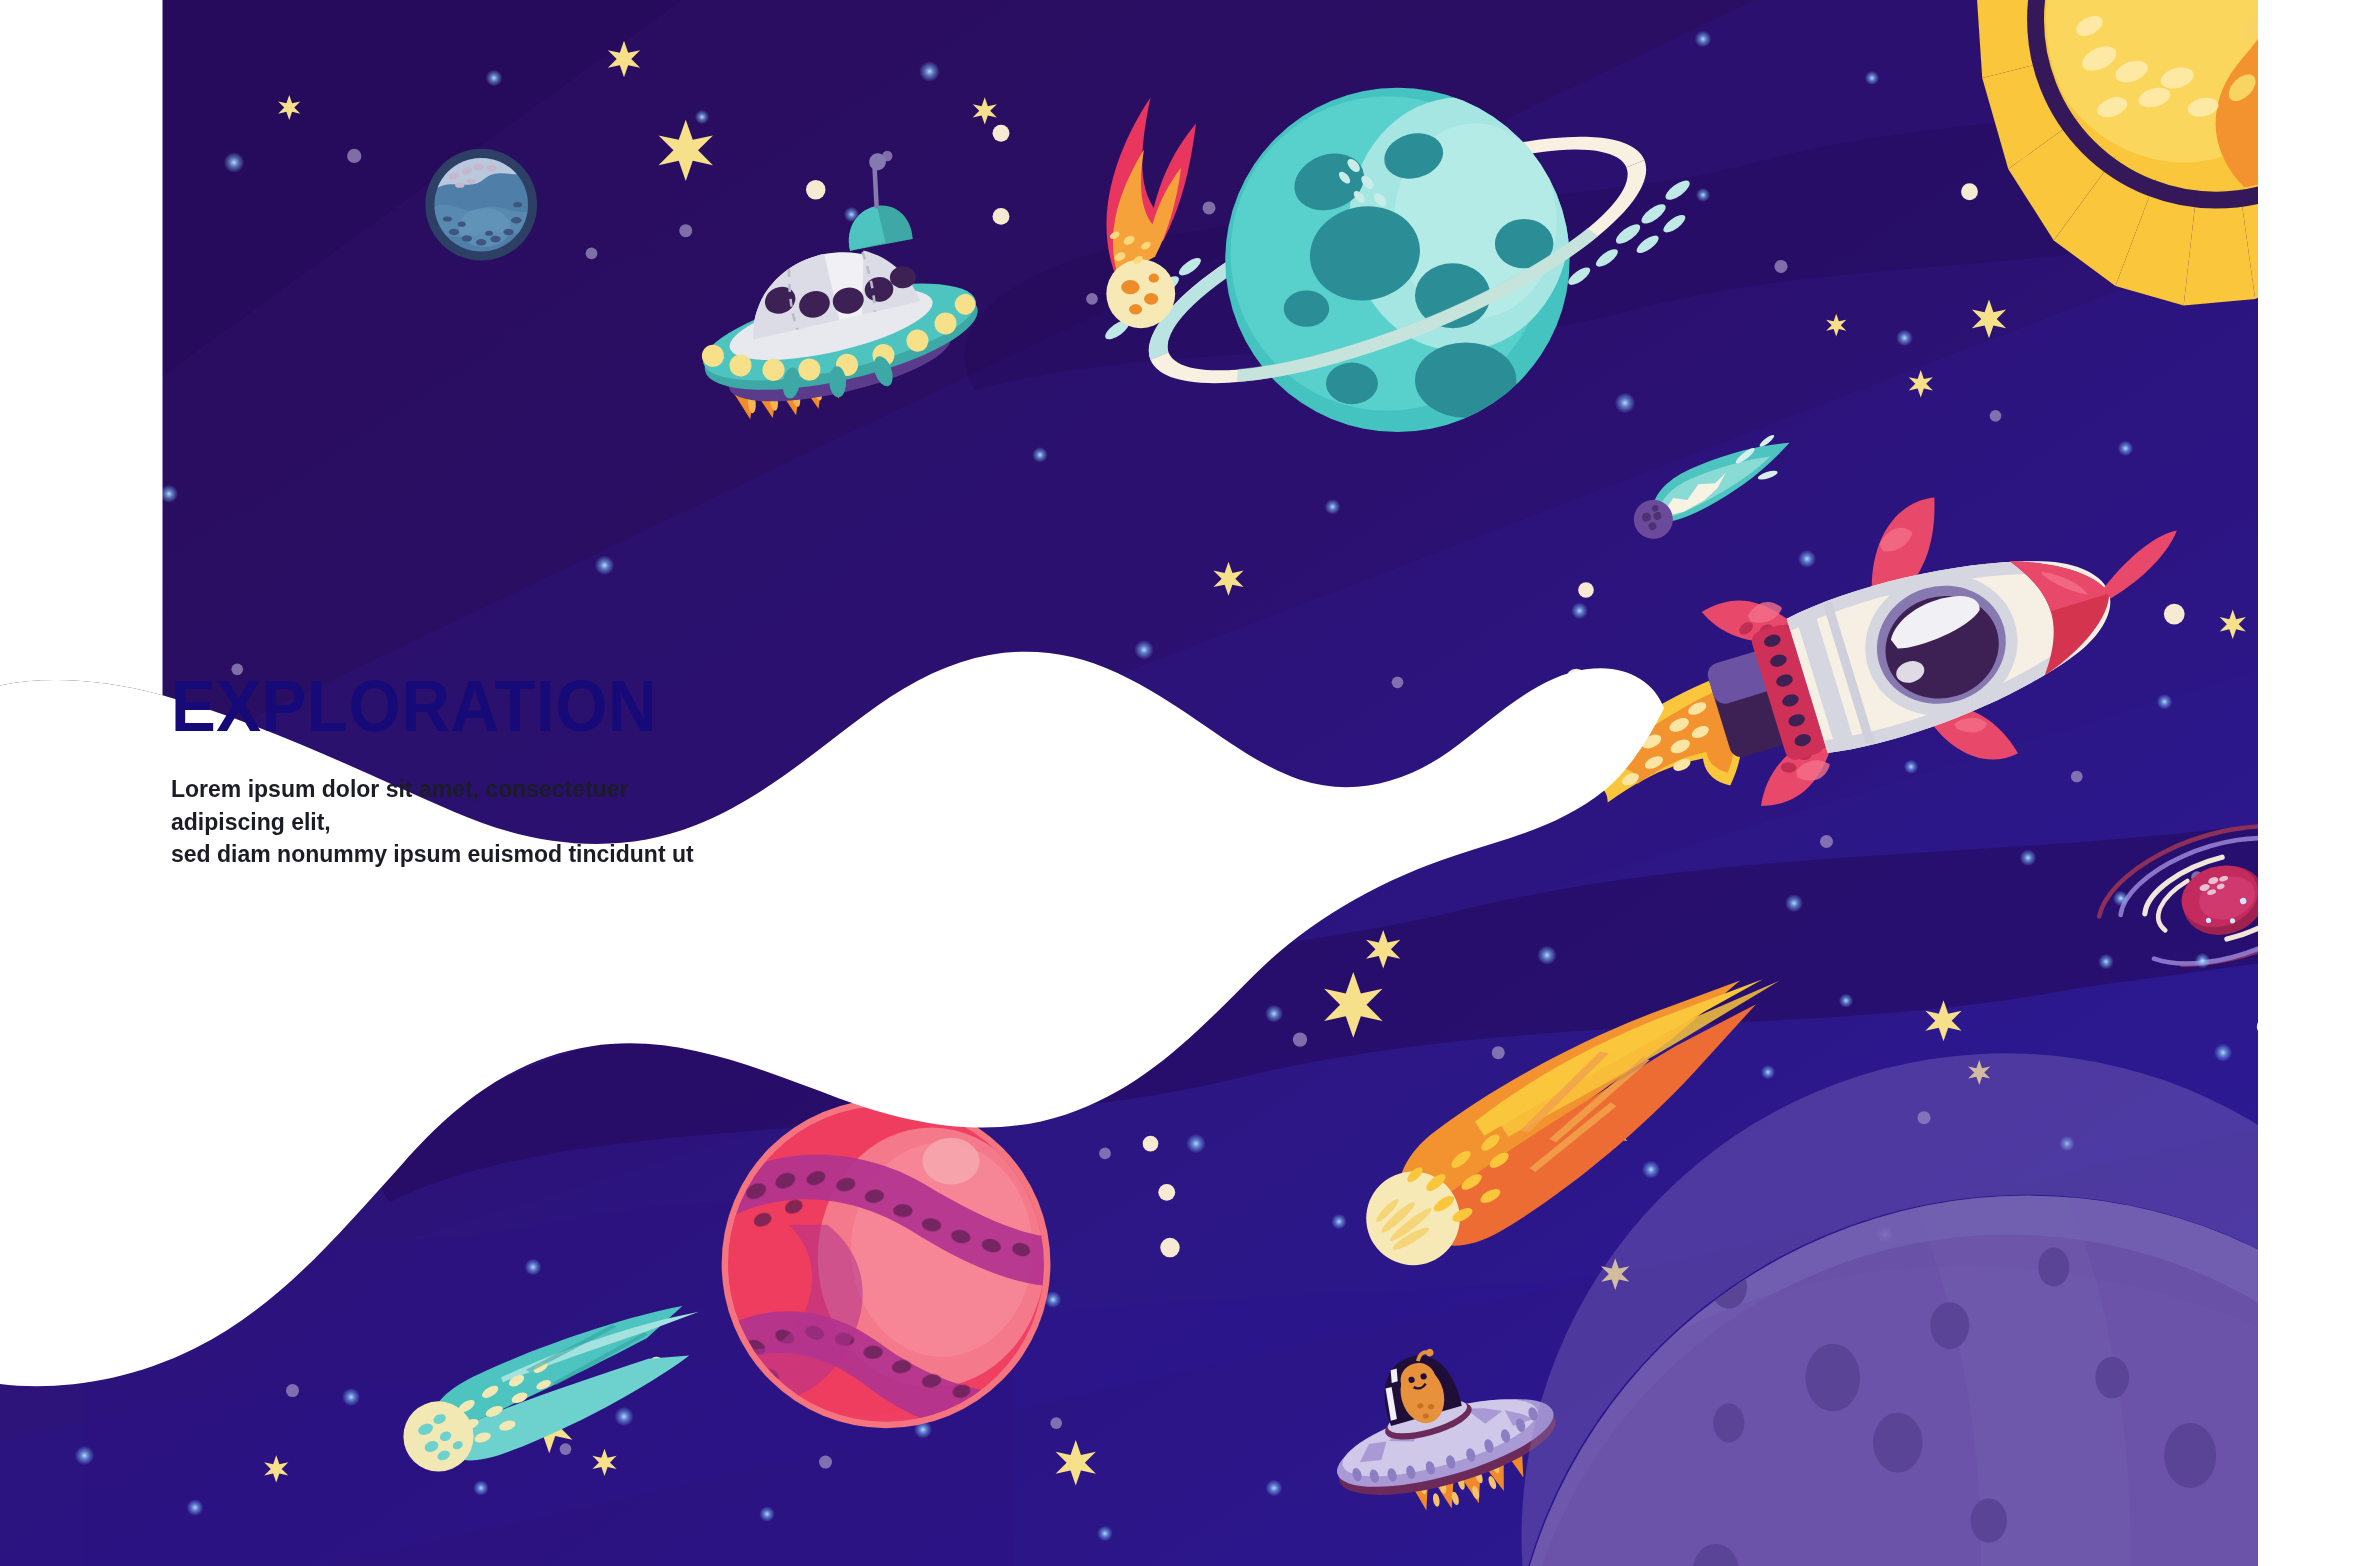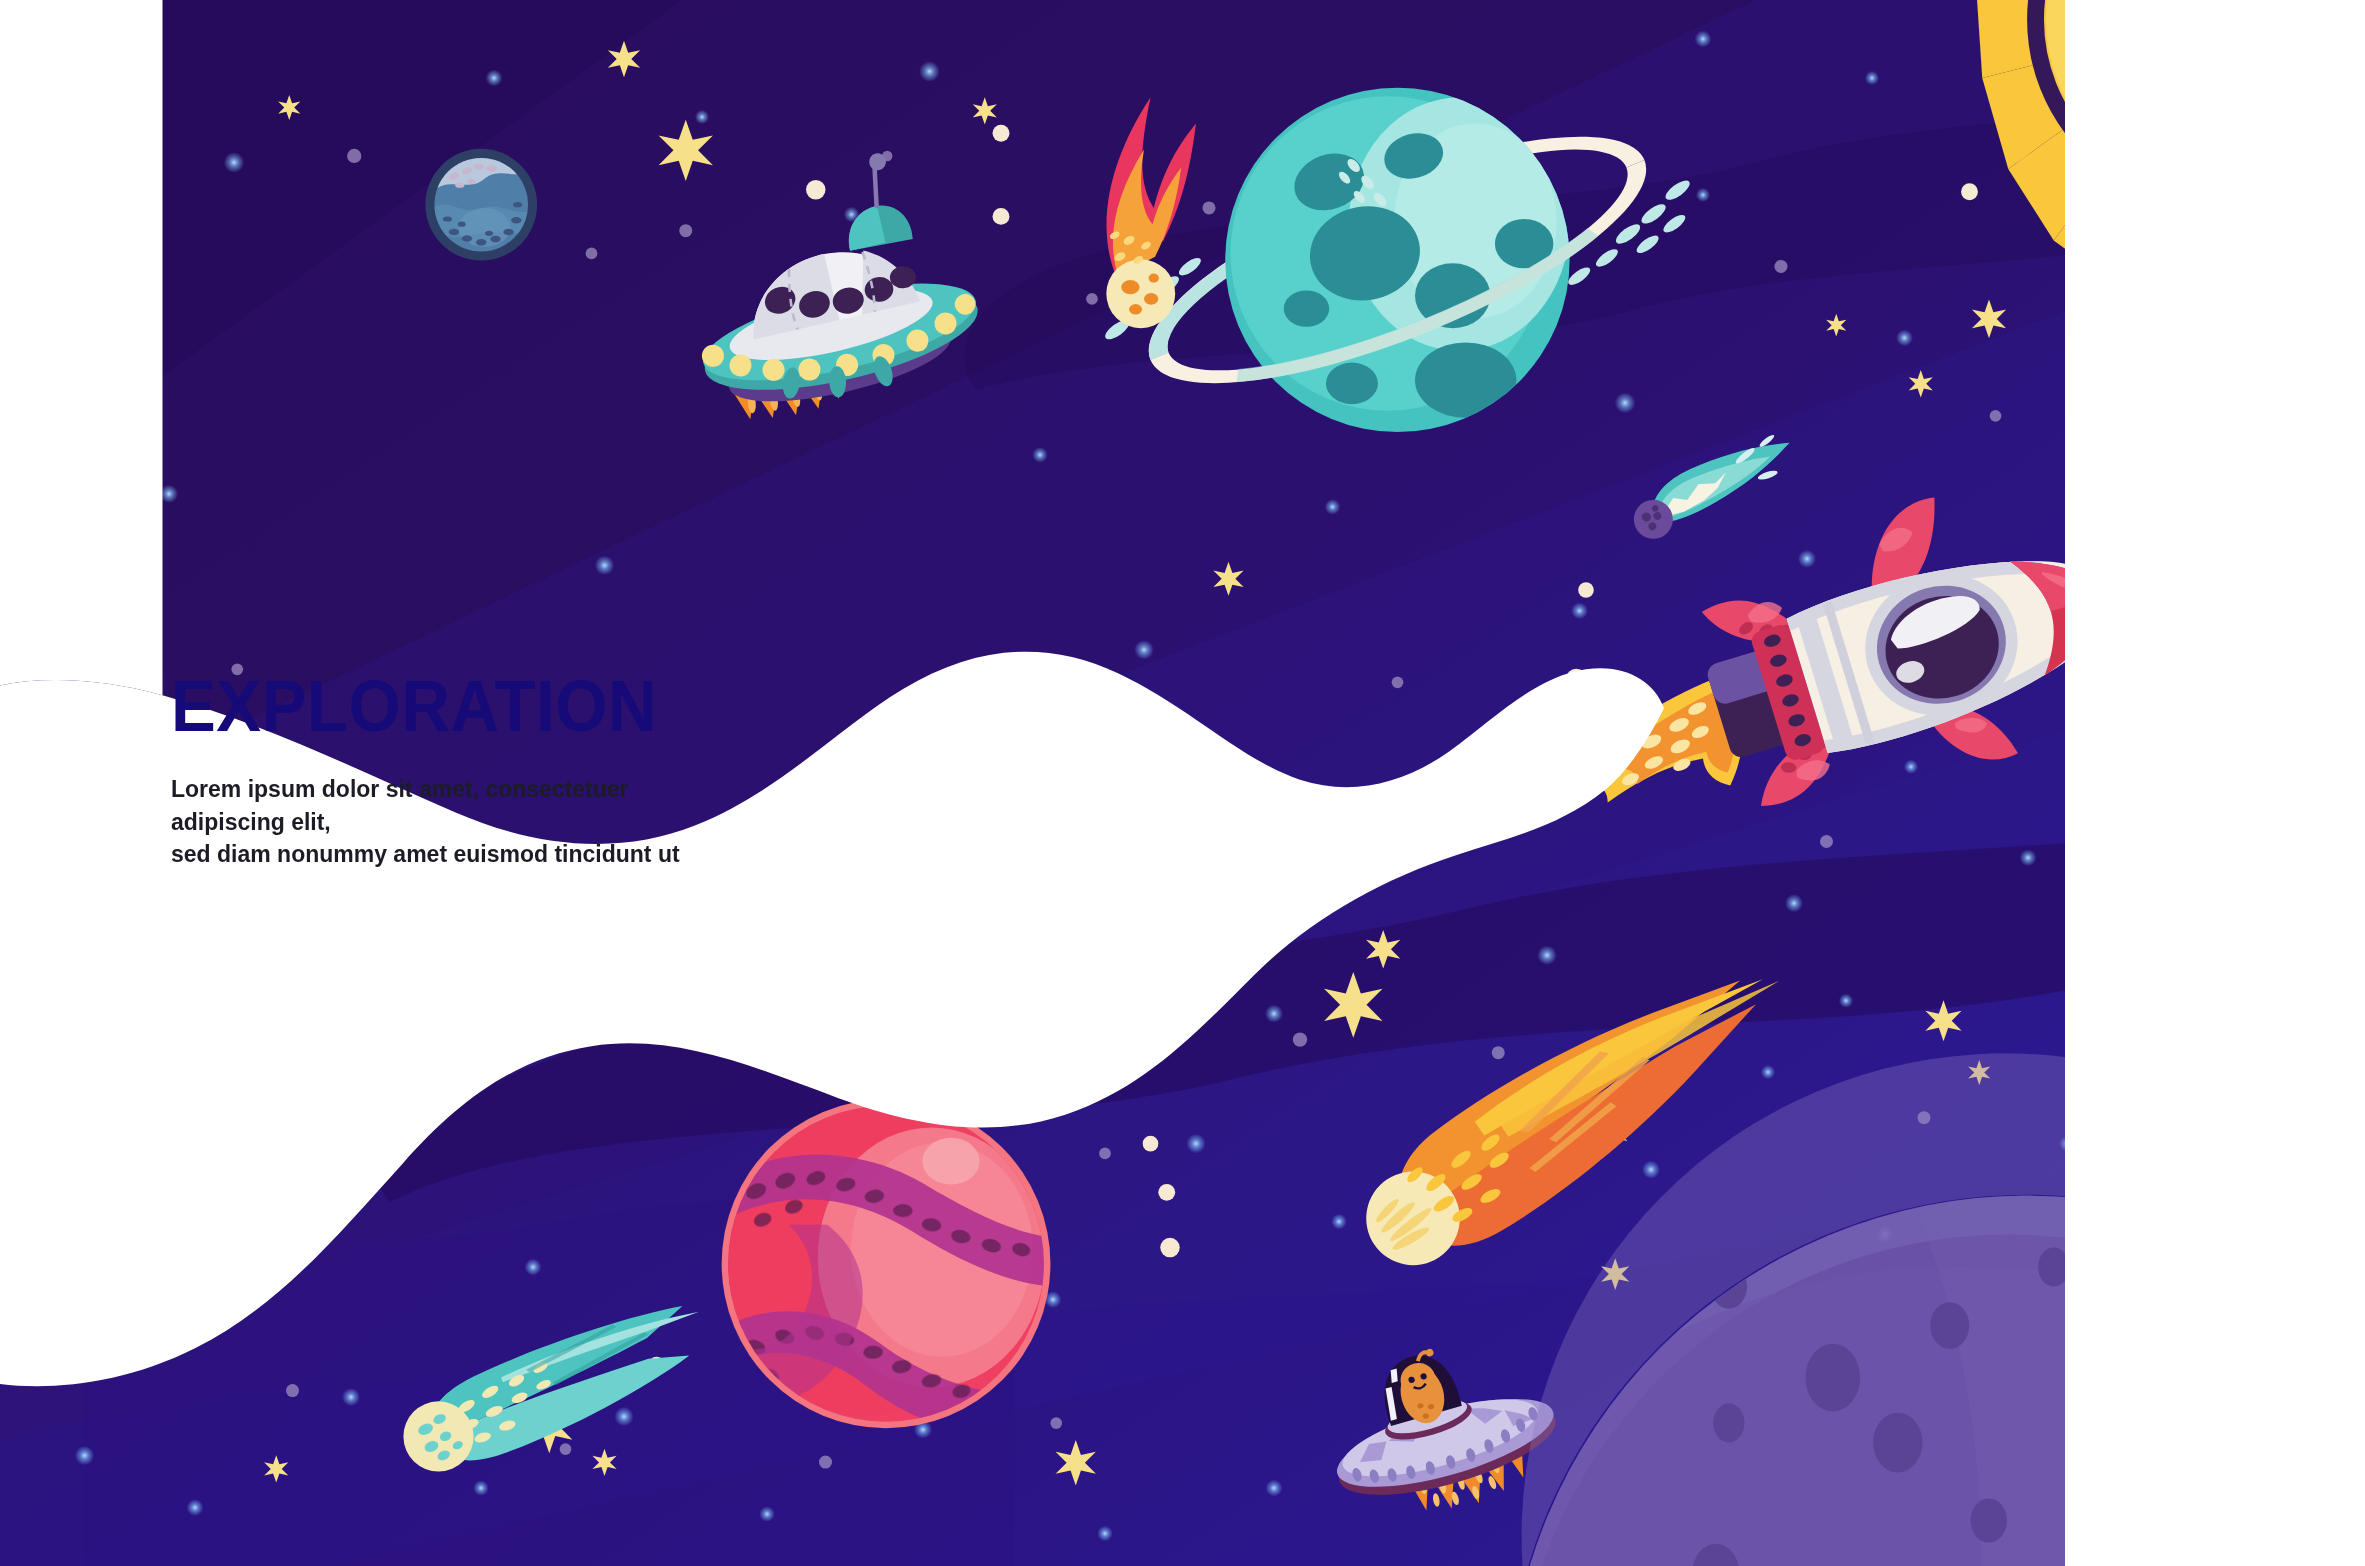--- a/index.html
+++ b/index.html
@@ -1,19 +1,19 @@
 <!DOCTYPE html>
 <html style="font-size:10.4px"><head>
 <meta charset="utf-8">
 <style>
   * { margin:0; padding:0; box-sizing:border-box; }
   html,body { background:#fff; }
   #stage{
     position:relative;
-    width:2065px; height:1566px;
+    width:2258px; height:1566px;
     overflow:hidden;
     font-family:"Liberation Sans", sans-serif;
     background:#2a1060;
   }
   #stage svg.layer{ position:absolute; left:0; top:0; width:2366px; height:1566px; display:block; }
   .textblock{
     position:absolute;
     left:171px; top:669px;
     width:650px;
     z-index:40;
@@ -873,18 +873,18 @@
       C190,2130 80,2140 0,2130
       L0,2410 L-30,2410 L-30,0 Z
       " fill="#ffffff"></path>
     <path d="M0,1055 C70,1040 160,1045 250,1070 L250,0 L0,0 Z" fill="#ffffff"></path>
   </svg>
 
   <div class="textblock">
     <div class="headline">EXPLORATION</div>
     <div class="subcopy">
       <span>Lorem ipsum dolor sit amet, consectetuer adipiscing elit,</span>
-      <span>sed diam nonummy amet euismod tincidunt ut</span>
+      <span>sed diam nonummy ipsum euismod tincidunt ut</span>
     </div>
   </div>
 
 </div>
 
 
 </body></html>

